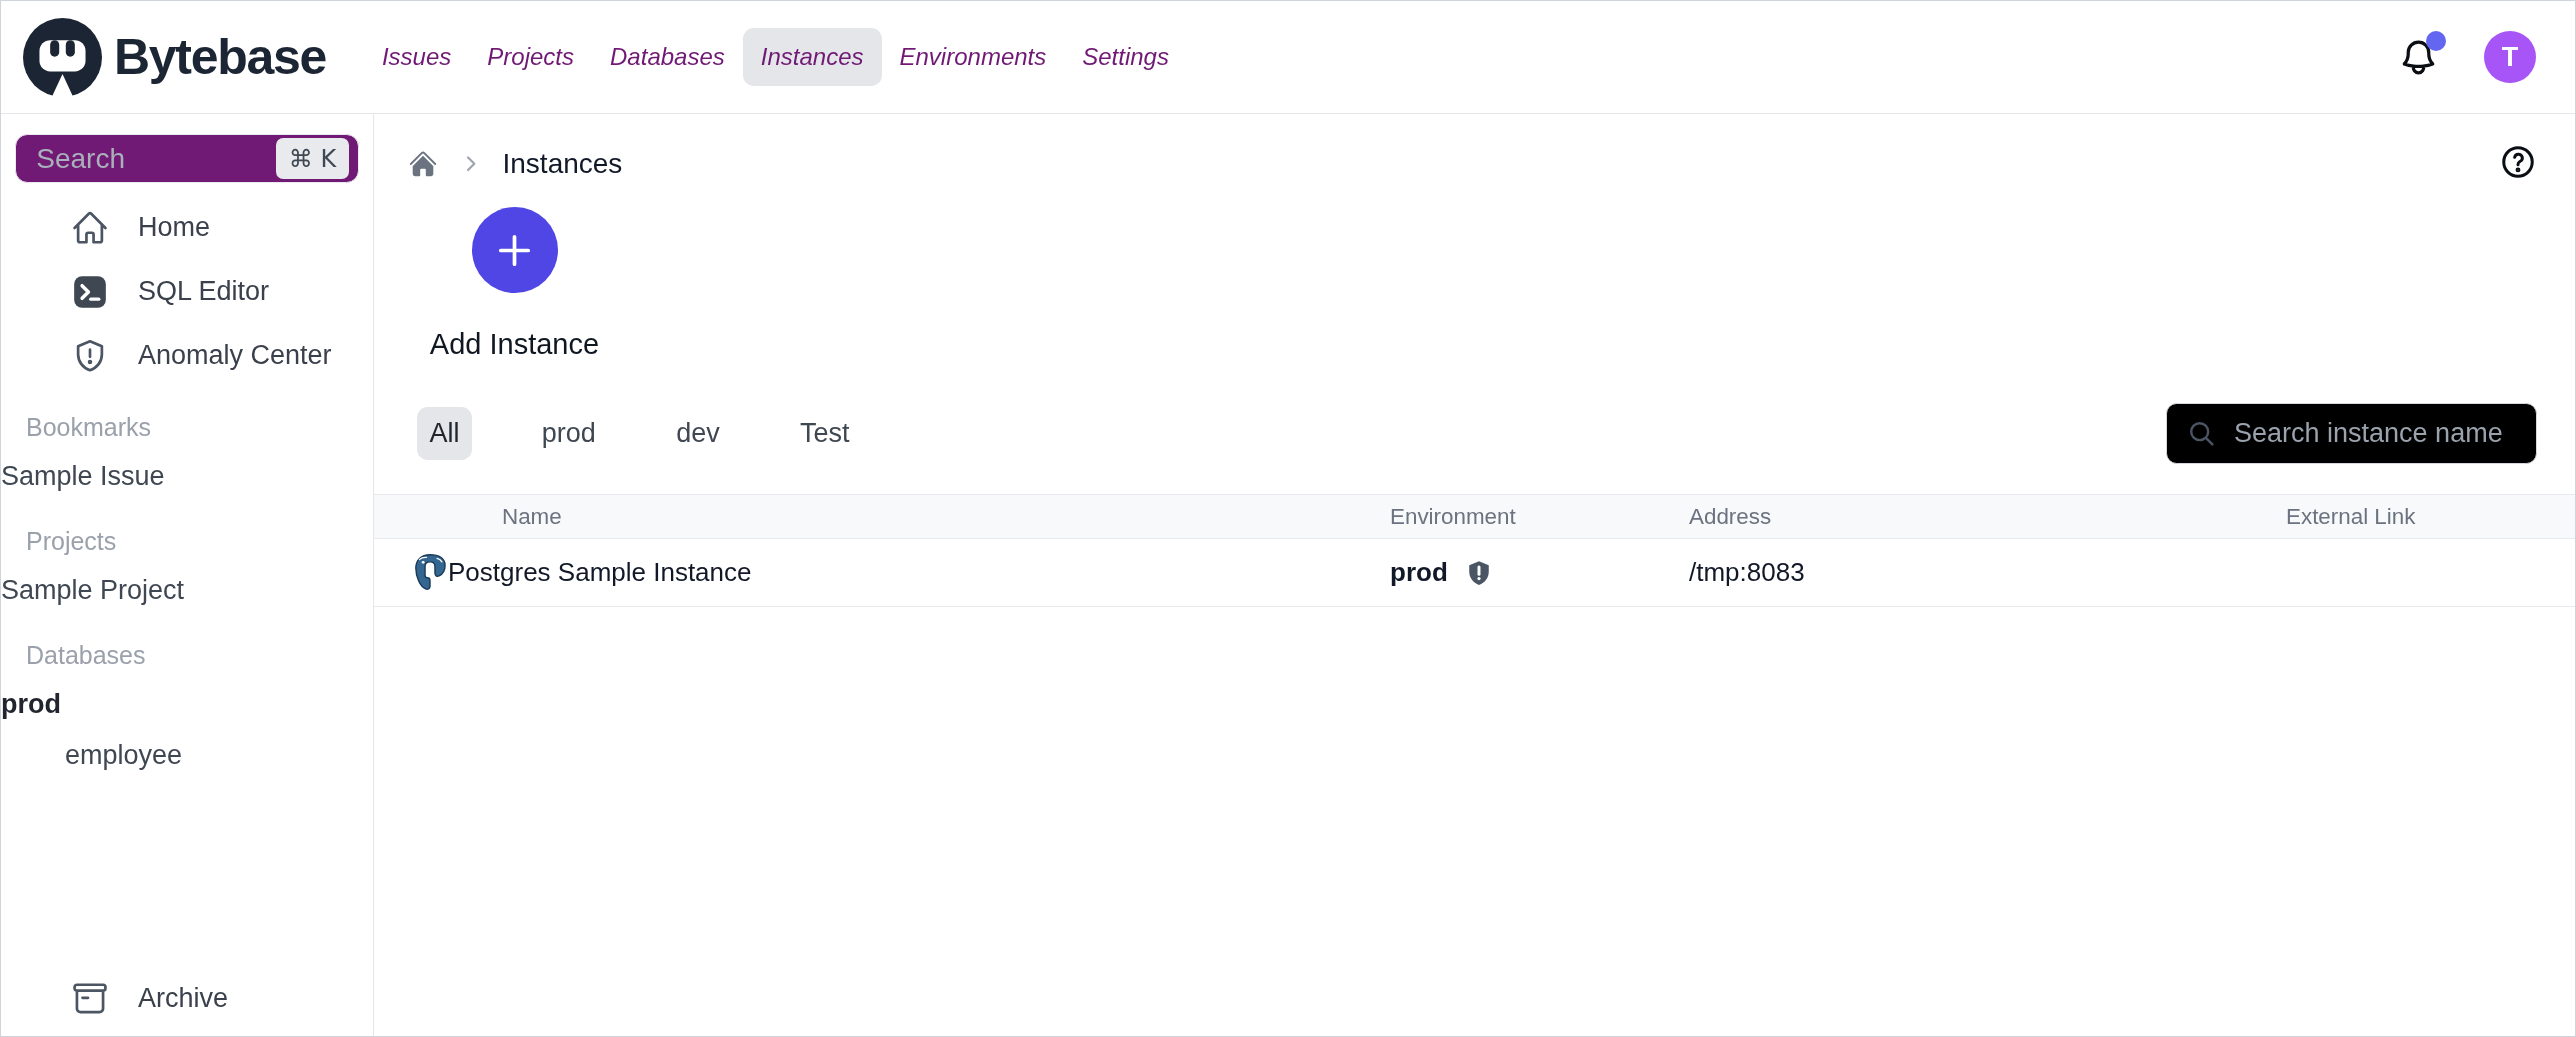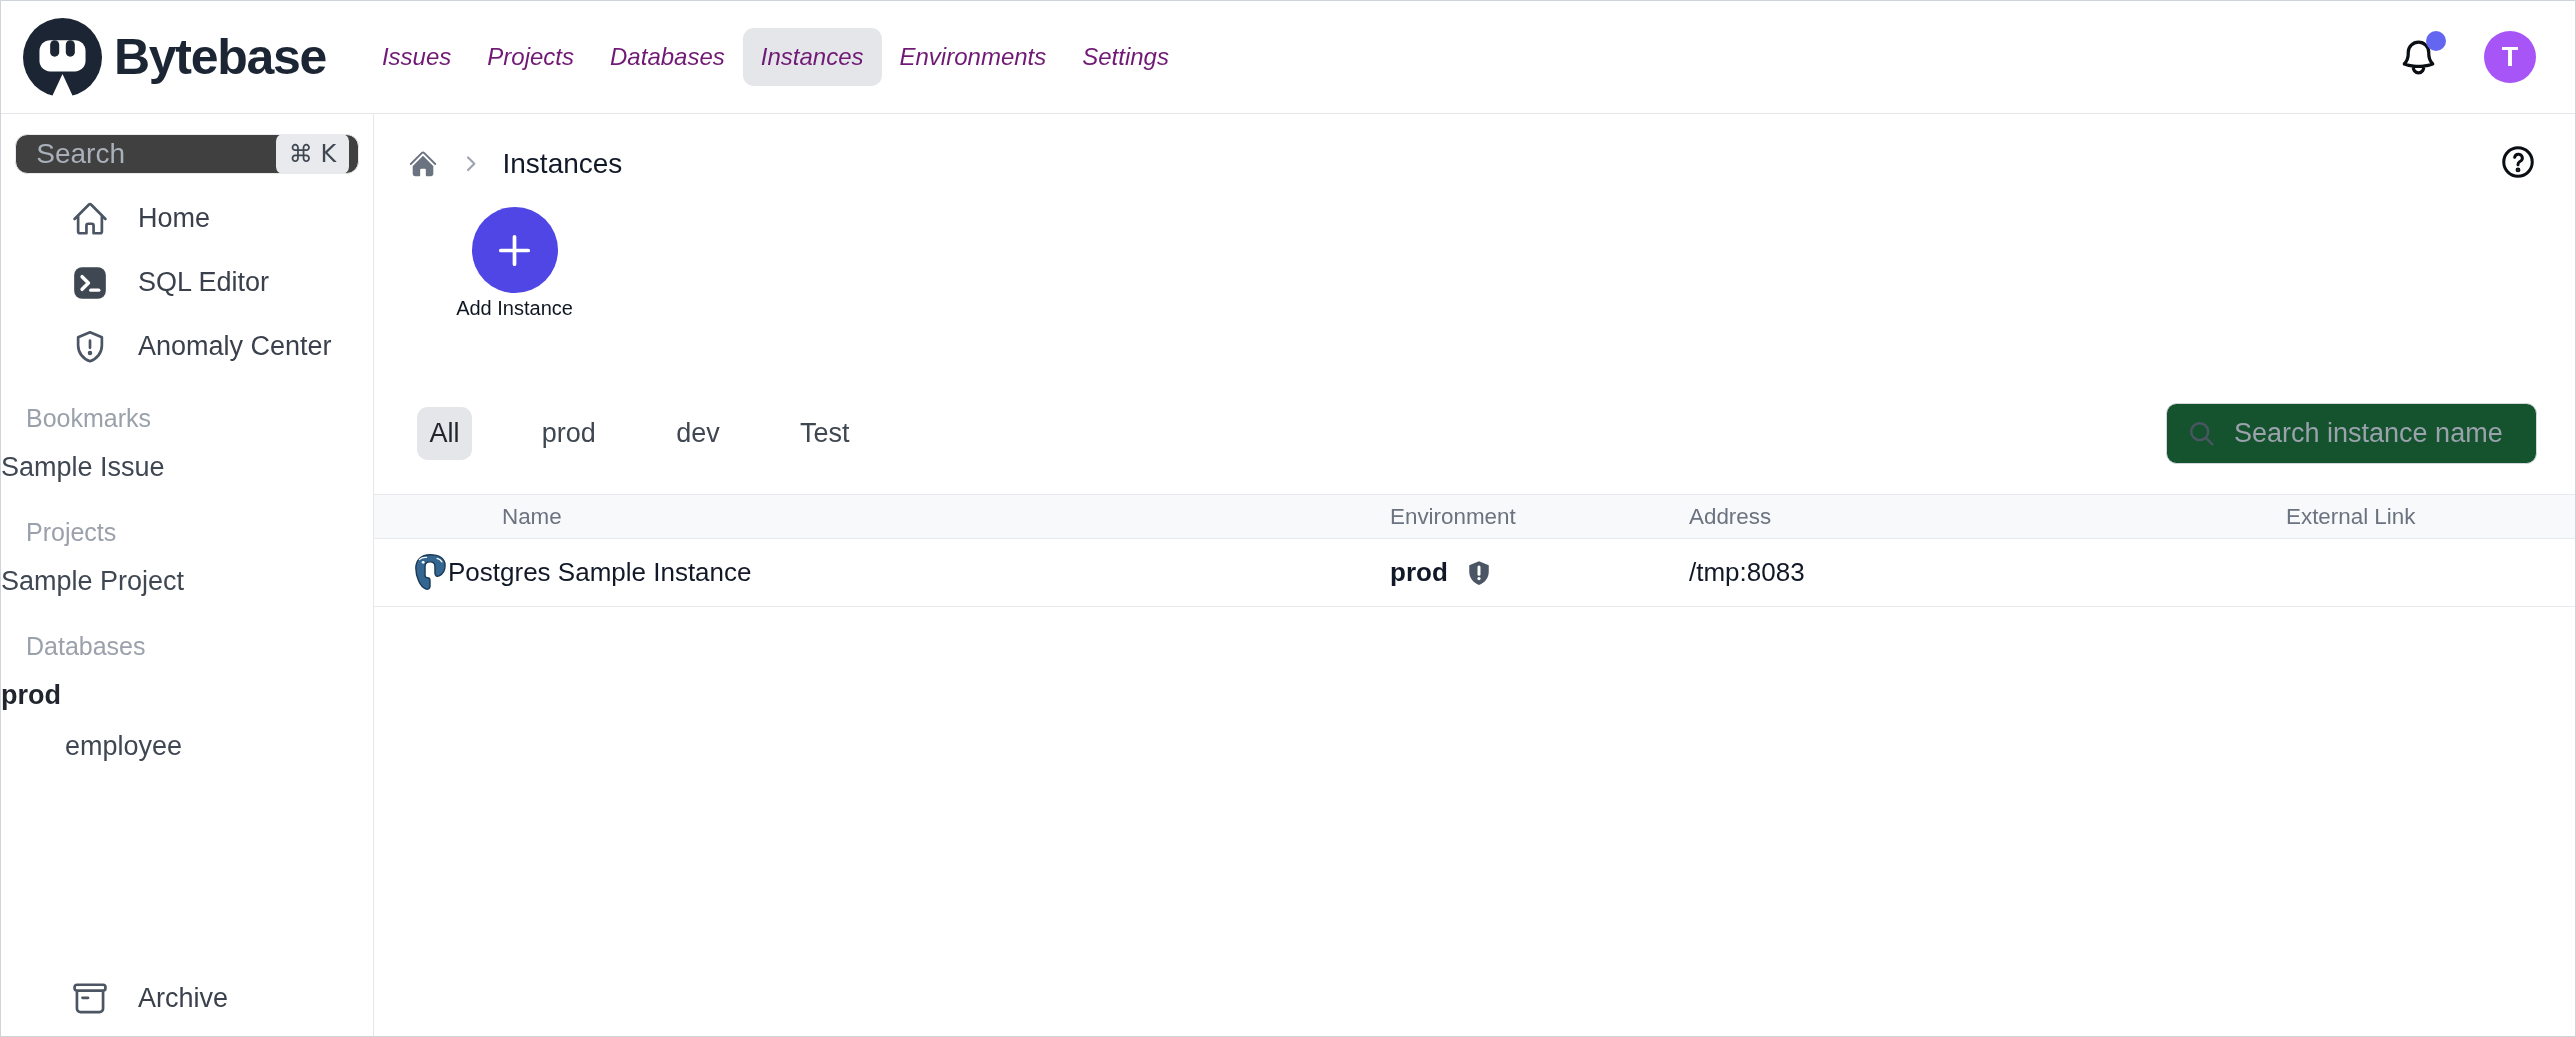--- a/index.html
+++ b/index.html
@@ -55,24 +55,24 @@
 
   
   .sidebar {
     width: 373px; min-width: 373px;
     border-right: 0.9px solid #e5e7eb;
     padding-top: 20px;
     display: flex; flex-direction: column;
     background: #fff;
   }
   .search-box {
-    margin: 0 14.3px 12.5px 14.3px; height: 40px;
+    margin: 0 14.3px 12.5px 14.3px; height: 49px;
     border: 1.8px solid #e8eaed; border-radius: 12.5px;
     display: flex; align-items: center;
-    padding: 0 9px 0 20px; cursor: text; background: #404040;
+    padding: 0 9px 0 20px; cursor: text; background: #701a75;
   }
   .search-ph { color: #a9b0ba; font-size: 28px; }
   .kbd {
     margin-left: auto; background: #e8eaed; color: #3f4752;
     border-radius: 7.2px; padding: 6.3px 12.5px; font-size: 24px;
     font-family: "DejaVu Sans", "Liberation Sans", sans-serif;
     white-space: nowrap;
   }
   .side-item {
     height: 64px; display: flex; align-items: center;
@@ -102,37 +102,37 @@
   }
   .help-btn { position: absolute; top: 29px; right: 38px; cursor: pointer; }
 
   .add-block { position: absolute; top: 93px; left: 32px; width: 217px; text-align: center; }
   .add-circle {
     width: 86px; height: 86px; border-radius: 50%;
     background: #4f46e5; margin: 0 auto;
     display: flex; align-items: center; justify-content: center;
     cursor: pointer;
   }
-  .add-label { margin-top: 4px; font-size: 20px; color: #0f1722; }
+  .add-label { margin-top: 35px; font-size: 29px; color: #0f1722; }
 
   .filter-row {
     position: absolute; top: 288px; left: 43px; right: 38px;
     display: flex; align-items: center; height: 63px;
   }
   .tab {
     font-size: 27px; color: #3f4752;
     padding: 10.7px 10.7px; border-radius: 10.7px;
     margin-right: 59px; cursor: pointer; white-space: nowrap;
   }
   .tab.active { background: #e4e6ea; color: #21262e; padding: 10.7px 12.5px; }
   .search-instance {
     margin-left: auto; width: 371px; height: 61px;
     border: 1.8px solid #d4d8dd; border-radius: 10.7px;
     display: flex; align-items: center; gap: 18px;
-    padding: 0 20px; cursor: text; background: #14532d;
+    padding: 0 20px; cursor: text; background: #000000;
   }
   .search-instance .ph { font-size: 27px; color: #9aa2ad; }
 
   .itable { position: absolute; top: 380px; left: 0; right: 0; }
   .itable-header {
     height: 45px; background: #f8f9fa;
     border-top: 0.9px solid #e7e9ec; border-bottom: 0.9px solid #e7e9ec;
     display: grid; grid-template-columns: 1016px 299px 597px 1fr;
     align-items: center;
     font-size: 22.4px; font-weight: 500; color: #6b7280;

